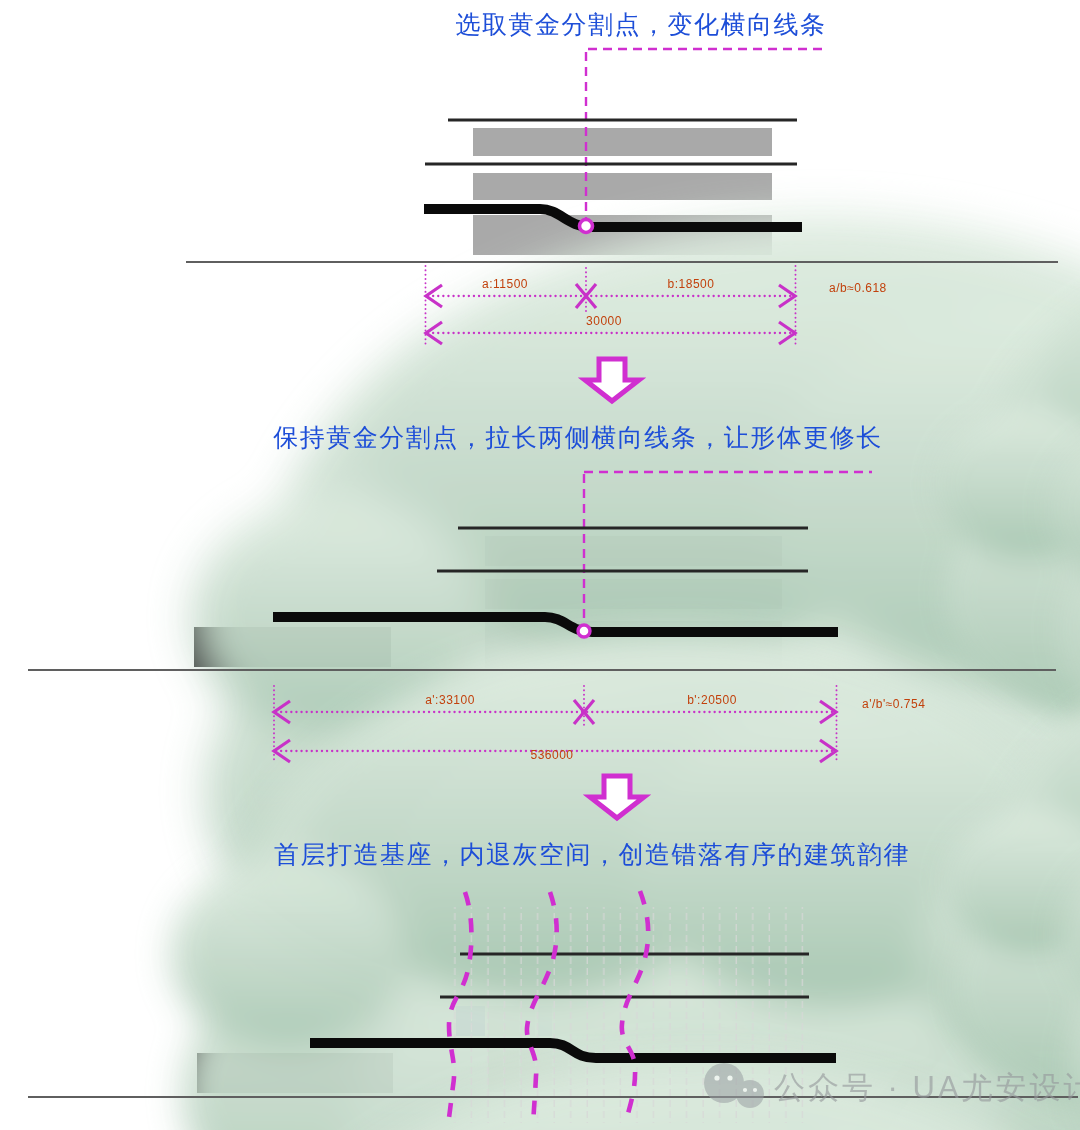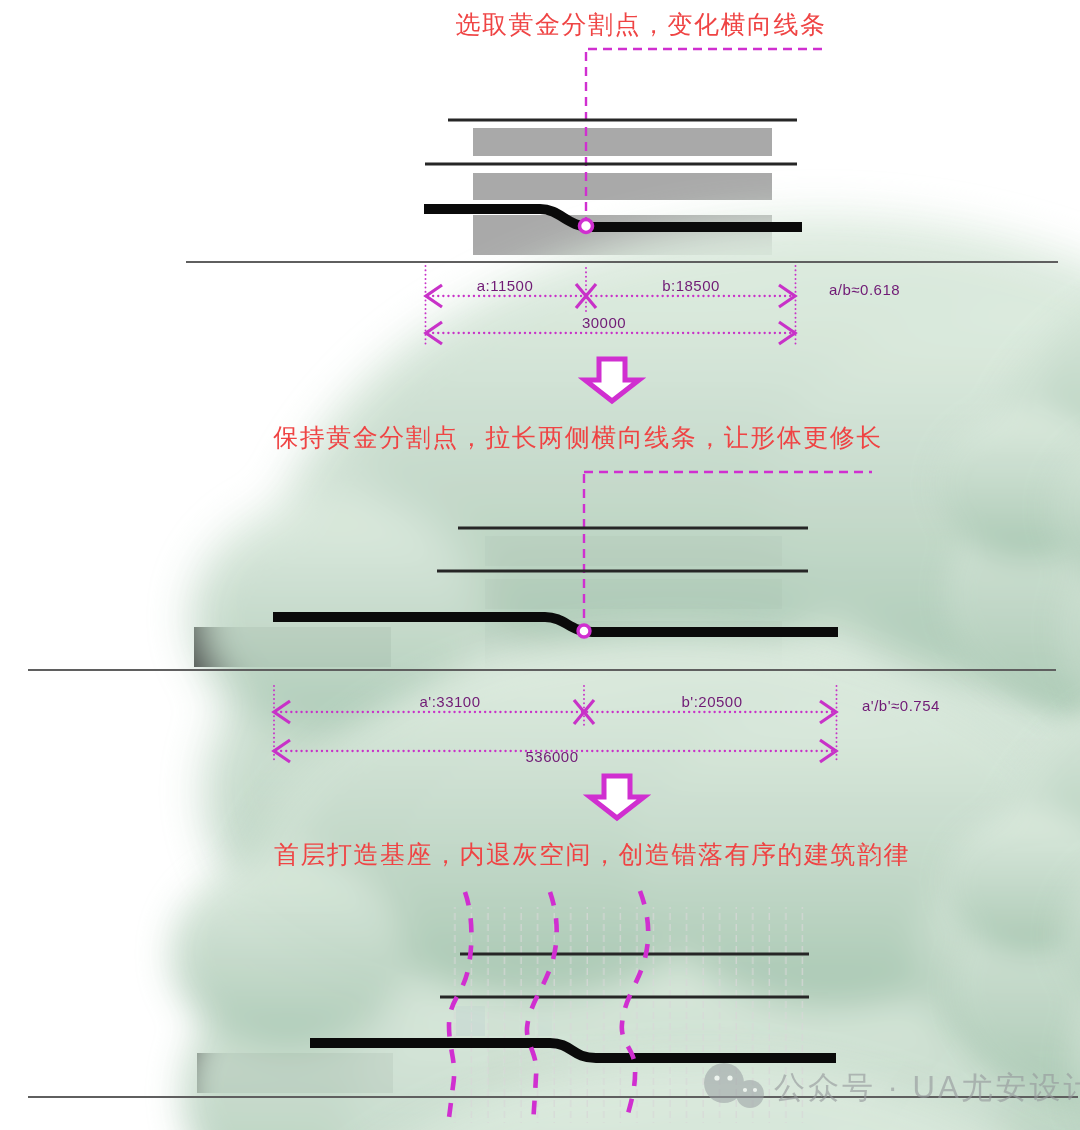--- a/index.html
+++ b/index.html
@@ -4,25 +4,25 @@
 <style>
   html,body{margin:0;padding:0;background:#fff;}
   #stage{
     position:relative;width:1080px;height:1130px;background:#ffffff;overflow:hidden;
     font-family:"Liberation Sans",sans-serif;
   }
   .abs{position:absolute;}
   svg.layer{position:absolute;left:0;top:0;width:1080px;height:1130px;}
   #layerA{z-index:1;} #blocks{z-index:2;} #layerB{z-index:3;} #texts{z-index:4;}
   .title{
-    position:absolute;text-align:center;color:#ef4444;font-size:25px;
+    position:absolute;text-align:center;color:#1d4ed8;font-size:25px;
     letter-spacing:1.5px;font-weight:500;white-space:nowrap;z-index:4;
   }
   .dim{
-    position:absolute;color:#701a75;font-size:15px;letter-spacing:.5px;
+    position:absolute;color:#c2410c;font-size:12px;letter-spacing:.5px;
     text-align:center;white-space:nowrap;z-index:4;
   }
   .dim.left{text-align:center;}
   .slab{background:#a9a9a9;}
   .podium{background:#3a3a3a;}
   .gry{
     background-color:#a9a9a9;
     background-image:
       repeating-linear-gradient(0deg,#a9a9a9 0 4px, rgba(169,169,169,0) 4px 11px),
       repeating-linear-gradient(90deg, rgba(255,255,255,0) 0 14.7px, rgba(255,255,255,.55) 14.7px 16.4px);

